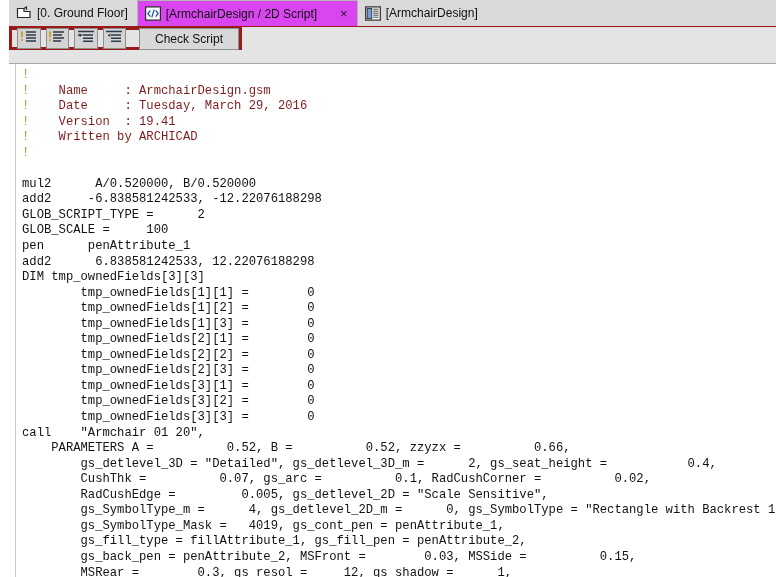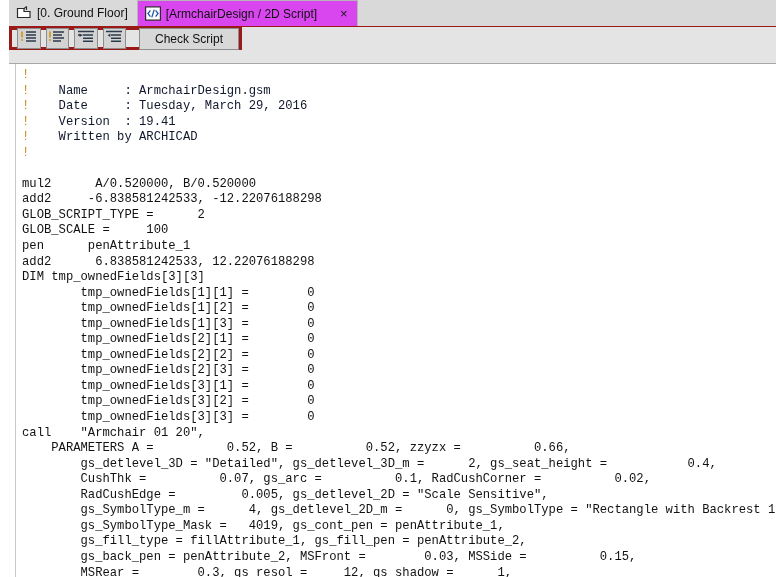--- a/index.html
+++ b/index.html
@@ -141,21 +141,21 @@
     font-size: 12.2px;
     line-height: 15.55px;
     color: #111111;
     white-space: pre;
     padding: 4px 0 0 6px;
     box-sizing: border-box;
     overflow: hidden;
     letter-spacing: 0px;
   }
   .code .cm { color: #c8881a; }
-  .code .cmtxt { color: #0f172a; }
+  .code .cmtxt { color: #7f1d1d; }
 </style>
 </head>
 <body>
 
 <div class="app">
 
   <div class="tabbar">
 
     <div class="tab inactive">
       <span class="ticon">
@@ -173,20 +173,30 @@
           <rect x="0.6" y="0.9" width="14.8" height="13.2" fill="#ffffff" stroke="#2b2b2b" stroke-width="1.2"></rect>
           <path d="M5.4 4.3 L2.9 7.5 L5.4 10.7" fill="none" stroke="#1b56a8" stroke-width="1.3"></path>
           <path d="M10.6 4.3 L13.1 7.5 L10.6 10.7" fill="none" stroke="#1b56a8" stroke-width="1.3"></path>
           <path d="M9.2 3.6 L6.8 11.4" fill="none" stroke="#1b56a8" stroke-width="1.3"></path>
         </svg>
       </span>
       <span class="tab-label">[ArmchairDesign / 2D Script]</span>
       <span class="tab-close">×</span>
     </div>
 
+    <div class="tab inactive">
+      <span class="ticon">
+        <svg viewBox="0 0 16 15" width="16" height="15">
+          <rect x="0.7" y="0.9" width="14.6" height="13.2" fill="#ffffff" stroke="#2b2b2b" stroke-width="1.2"></rect>
+          <rect x="2.2" y="2.4" width="4.6" height="10.2" fill="#6f9fd8" stroke="#2b2b2b" stroke-width="0.9"></rect>
+          <path d="M8.2 3.2 H13.6 M8.2 5.2 H13.6 M8.2 7.2 H13.6 M8.2 9.2 H13.6 M8.2 11.2 H13.6" stroke="#2b2b2b" stroke-width="0.9"></path>
+        </svg>
+      </span>
+      <span class="tab-label">[ArmchairDesign]</span>
+    </div>
 
     <div class="tabbar-filler"></div>
   </div>
 
   <div class="toolbar-wrap">
     <div class="redbox">
 
       <div class="tbtn">
         <span>
           <svg viewBox="0 0 18 14" width="18" height="14">

